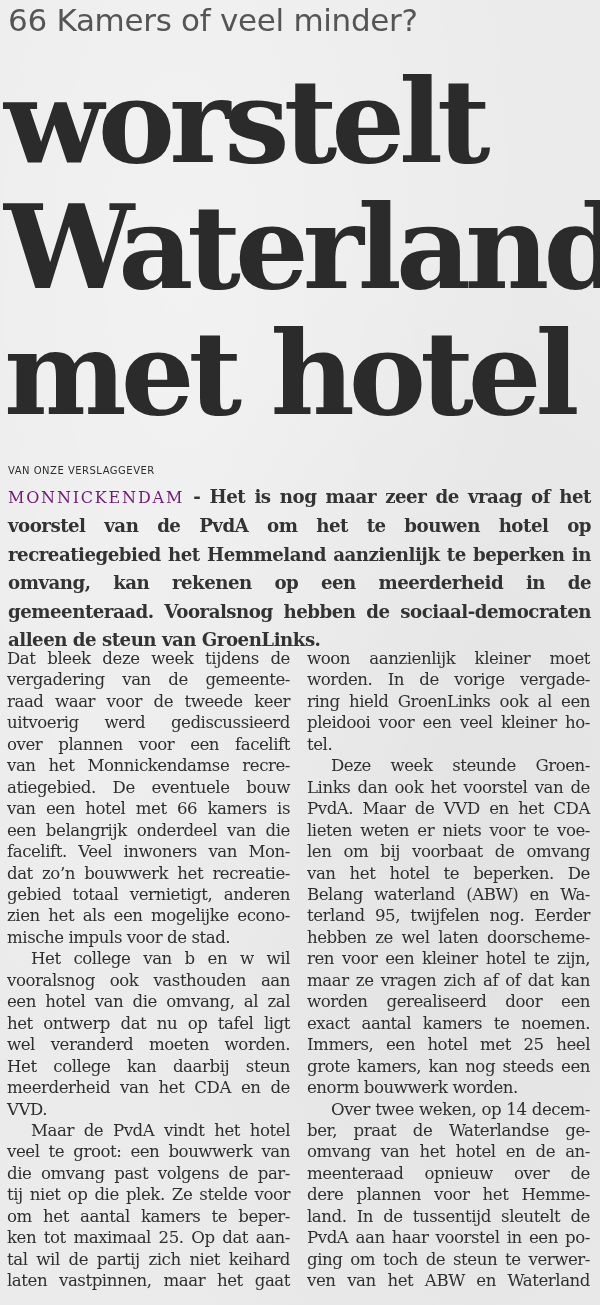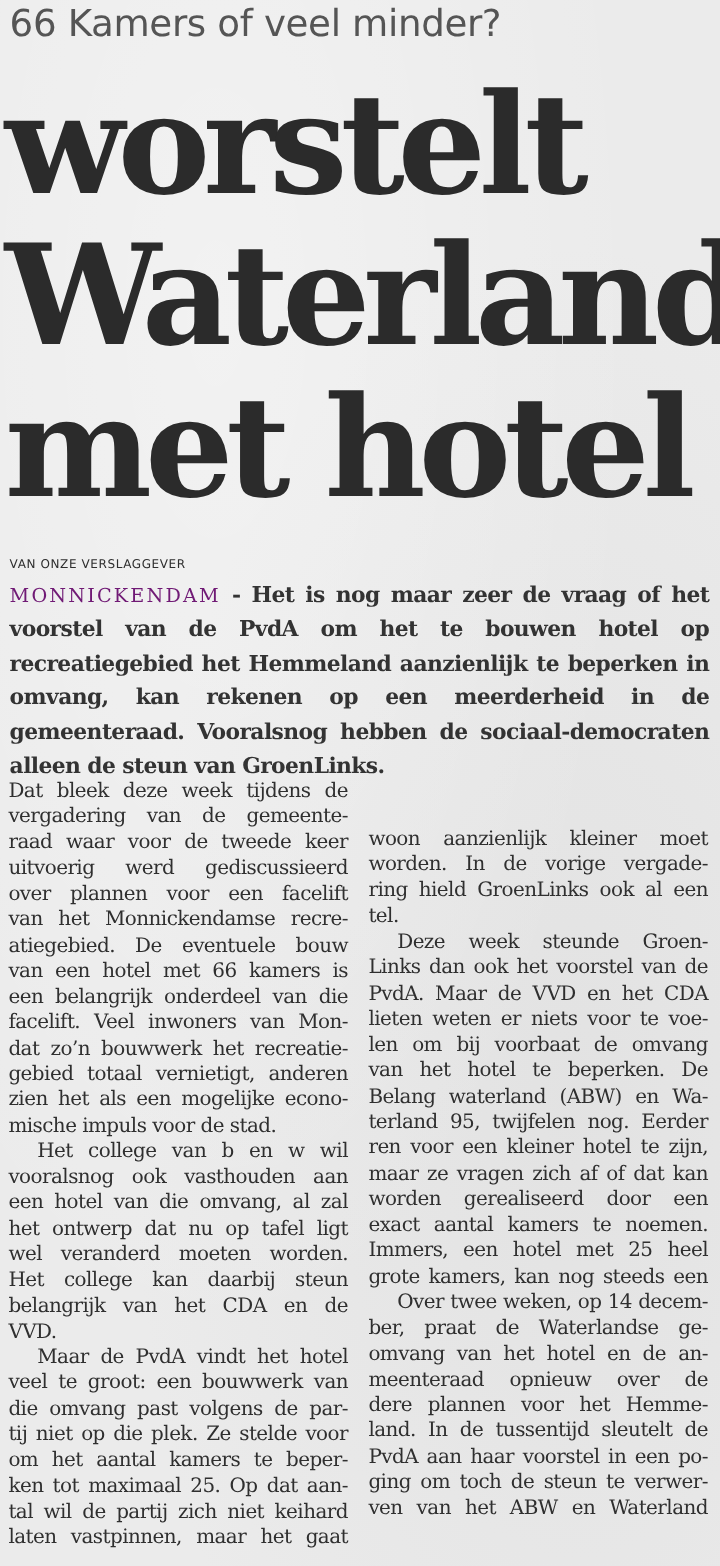--- a/index.html
+++ b/index.html
@@ -90,56 +90,59 @@
         <span class="ln">zien het als een mogelijke econo-</span>
         <span class="ln last">mische impuls voor de stad.</span>
       </p>
       <p style="text-indent: 0px;">
         <span class="ln" style="padding-left: 24px;">Het college van b en w wil</span>
         <span class="ln">vooralsnog ook vasthouden aan</span>
         <span class="ln">een hotel van die omvang, al zal</span>
         <span class="ln">het ontwerp dat nu op tafel ligt</span>
         <span class="ln">wel veranderd moeten worden.</span>
         <span class="ln">Het college kan daarbij steun</span>
-        <span class="ln">belangrijk van het CDA en de</span>
+        <span class="ln">meerderheid van het CDA en de</span>
         <span class="ln last">VVD.</span>
       </p>
       <p style="text-indent: 0px;">
         <span class="ln" style="padding-left: 24px;">Maar de PvdA vindt het hotel</span>
         <span class="ln">veel te groot: een bouwwerk van</span>
         <span class="ln">die omvang past volgens de par-</span>
         <span class="ln">tij niet op die plek. Ze stelde voor</span>
         <span class="ln">om het aantal kamers te beper-</span>
         <span class="ln">ken tot maximaal 25. Op dat aan-</span>
         <span class="ln">tal wil de partij zich niet keihard</span>
         <span class="ln">laten vastpinnen, maar het gaat</span>
       </p>
     </div>
   <div class="col col-right">
-      <p class="first" style="text-indent: 0px; margin-top: 40px;">
+      <p class="first" style="text-indent: 0px;">
         <span class="ln">woon aanzienlijk kleiner moet</span>
         <span class="ln">worden. In de vorige vergade-</span>
         <span class="ln">ring hield GroenLinks ook al een</span>
+        <span class="ln">pleidooi voor een veel kleiner ho-</span>
         <span class="ln last">tel.</span>
       </p>
       <p style="text-indent: 0px;">
         <span class="ln" style="padding-left: 24px;">Deze week steunde Groen-</span>
         <span class="ln">Links dan ook het voorstel van de</span>
         <span class="ln">PvdA. Maar de VVD en het CDA</span>
         <span class="ln">lieten weten er niets voor te voe-</span>
         <span class="ln">len om bij voorbaat de omvang</span>
         <span class="ln">van het hotel te beperken. De</span>
         <span class="ln">Belang waterland (ABW) en Wa-</span>
         <span class="ln">terland 95, twijfelen nog. Eerder</span>
+        <span class="ln">hebben ze wel laten doorscheme-</span>
         <span class="ln">ren voor een kleiner hotel te zijn,</span>
         <span class="ln">maar ze vragen zich af of dat kan</span>
         <span class="ln">worden gerealiseerd door een</span>
         <span class="ln">exact aantal kamers te noemen.</span>
         <span class="ln">Immers, een hotel met 25 heel</span>
         <span class="ln">grote kamers, kan nog steeds een</span>
+        <span class="ln last">enorm bouwwerk worden.</span>
       </p>
       <p style="text-indent: 0px;">
         <span class="ln" style="padding-left: 24px;">Over twee weken, op 14 decem-</span>
         <span class="ln">ber, praat de Waterlandse ge-</span>
         <span class="ln">omvang van het hotel en de an-</span>
         <span class="ln">meenteraad opnieuw over de</span>
         <span class="ln">dere plannen voor het Hemme-</span>
         <span class="ln">land. In de tussentijd sleutelt de</span>
         <span class="ln">PvdA aan haar voorstel in een po-</span>
         <span class="ln">ging om toch de steun te verwer-</span>

